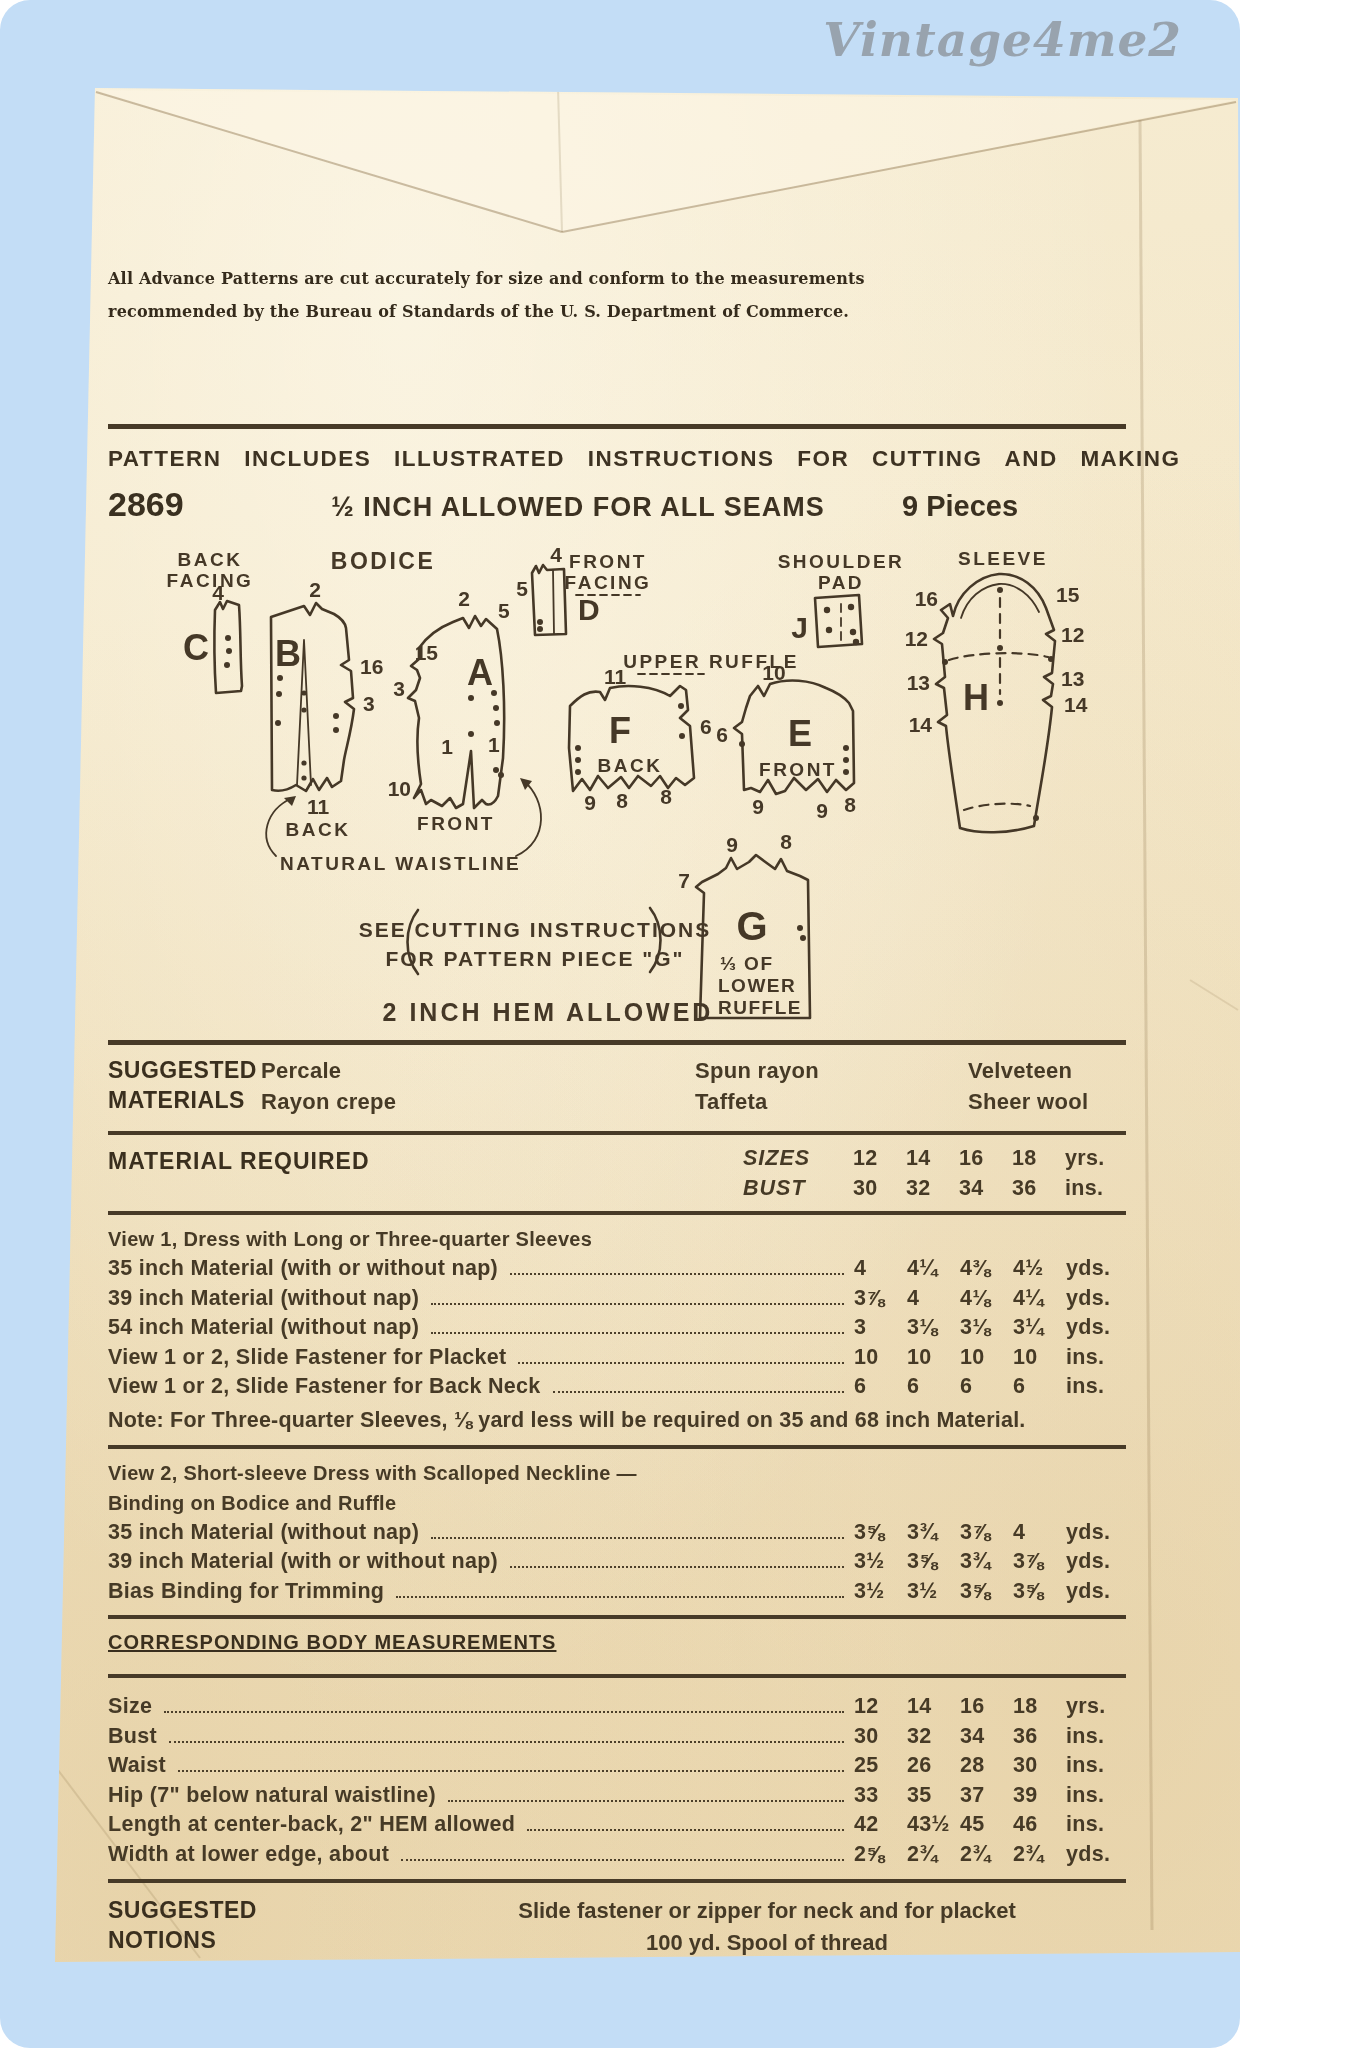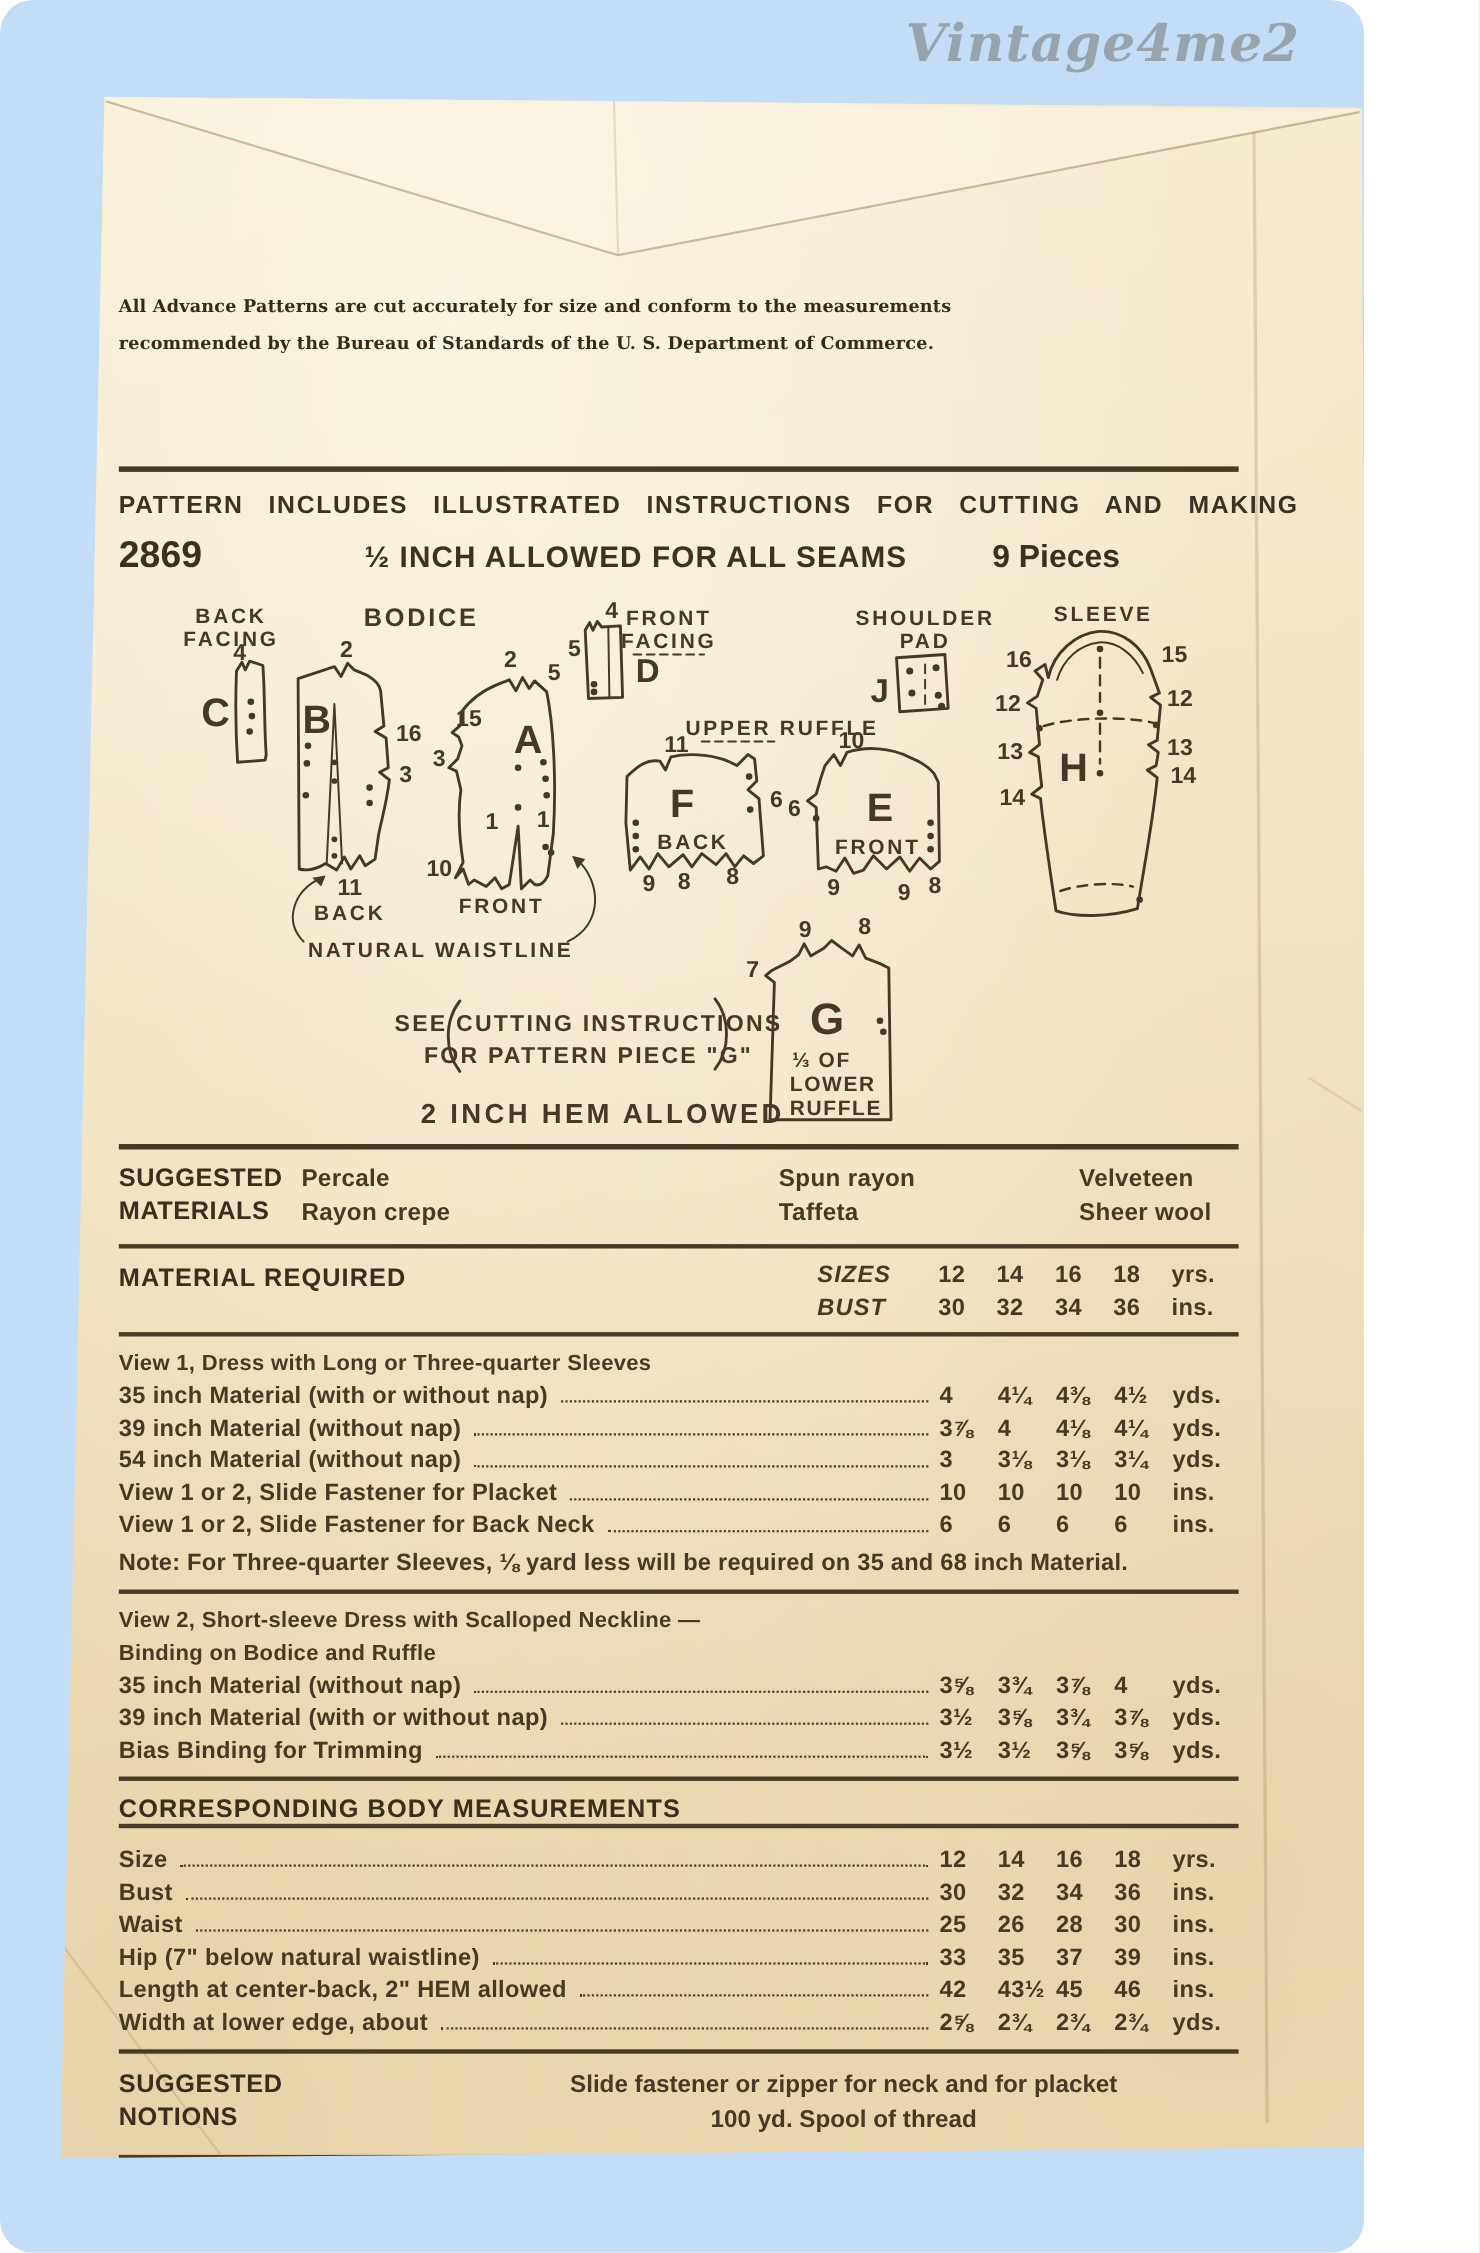--- a/index.html
+++ b/index.html
@@ -53,42 +53,42 @@
   .pletter { font-size:36px; font-weight:700; }
   .pletter-sm { font-size:30px; font-weight:700; }
   .pnum { font-size:21px; font-weight:600; }
   .plabel { font-size:19px; font-weight:600; letter-spacing:2.5px; }
   .pnote { font-size:21px; font-weight:600; letter-spacing:2px; }
   .phem { font-size:25px; font-weight:700; letter-spacing:3px; }
 
   .materials-sec { margin-top:2px; border-top:5px solid #473a27; border-bottom:4px solid #473a27;
     display:flex; padding:10px 0 14px; }
   .mat-title { flex:0 0 153px; font-size:23px; font-weight:800; letter-spacing:0.5px; white-space:pre-line; line-height:30px; color:#3a2f1e; }
-  .mat-col1 { flex:0 0 434px;margin-left:13px; }
+  .mat-col1 { flex:0 0 434px; }
   .mat-col2 { flex:0 0 273px; }
   .mat-col3 { flex:1 1 auto; }
   .mat-col { font-size:22px; font-weight:600; white-space:pre-line; line-height:31px; letter-spacing:0.3px; }
 
   .mr-sec { display:flex; padding:9px 0 8px; border-bottom:4px solid #473a27; }
   .mr-title { flex:1 1 auto; font-size:23px; font-weight:800; letter-spacing:1px; margin-top:4px; color:#3a2f1e; }
   .mr-rows { flex:0 0 383px; }
 
   .trow { display:flex; align-items:baseline; font-size:21.5px; font-weight:600; line-height:29.5px; letter-spacing:0.3px; }
   .tlabel { white-space:nowrap; }
   .leader { flex:1 1 auto; border-bottom:2.7px dotted #4c3f2a; margin:0 10px 6px 12px; min-width:30px; }
   .tval { flex:0 0 53px; }
   .tunit { flex:0 0 60px; }
   .szlabel { flex:0 0 110px; letter-spacing:1px;font-style:italic; }
 
   .block { padding:9px 0 9px; border-bottom:4px solid #473a27; }
   .block-title { font-size:20px; font-weight:700; line-height:30px; letter-spacing:0.3px; }
   .note-line { font-size:21.5px; font-weight:600; line-height:32px; margin-top:2px; letter-spacing:0.2px; }
 
   .cbm { padding-top:12px; }
-  .cbm-title { font-size:23px; font-weight:800; letter-spacing:1px; padding-bottom:0; border-bottom:4px solid #473a27; color:#3a2f1e; }
+  .cbm-title { font-size:20px; font-weight:800; letter-spacing:1px; padding-bottom:20px; border-bottom:4px solid #473a27; color:#3a2f1e;text-decoration:underline; }
   .cbm-rows { padding:14px 0 10px; border-bottom:4px solid #473a27; }
 
   .notions-sec { display:flex; padding:12px 0 16px; border-bottom:5px solid #473a27; }
   .notions-title { flex:0 0 300px; font-size:23px; font-weight:800; letter-spacing:0.5px; white-space:pre-line; line-height:30px; color:#3a2f1e; }
   .notions-text { flex:1 1 auto; text-align:center; font-size:22px; font-weight:600; line-height:32px; }
 </style>
 </head>
 <body>
 
 <div class="page">

